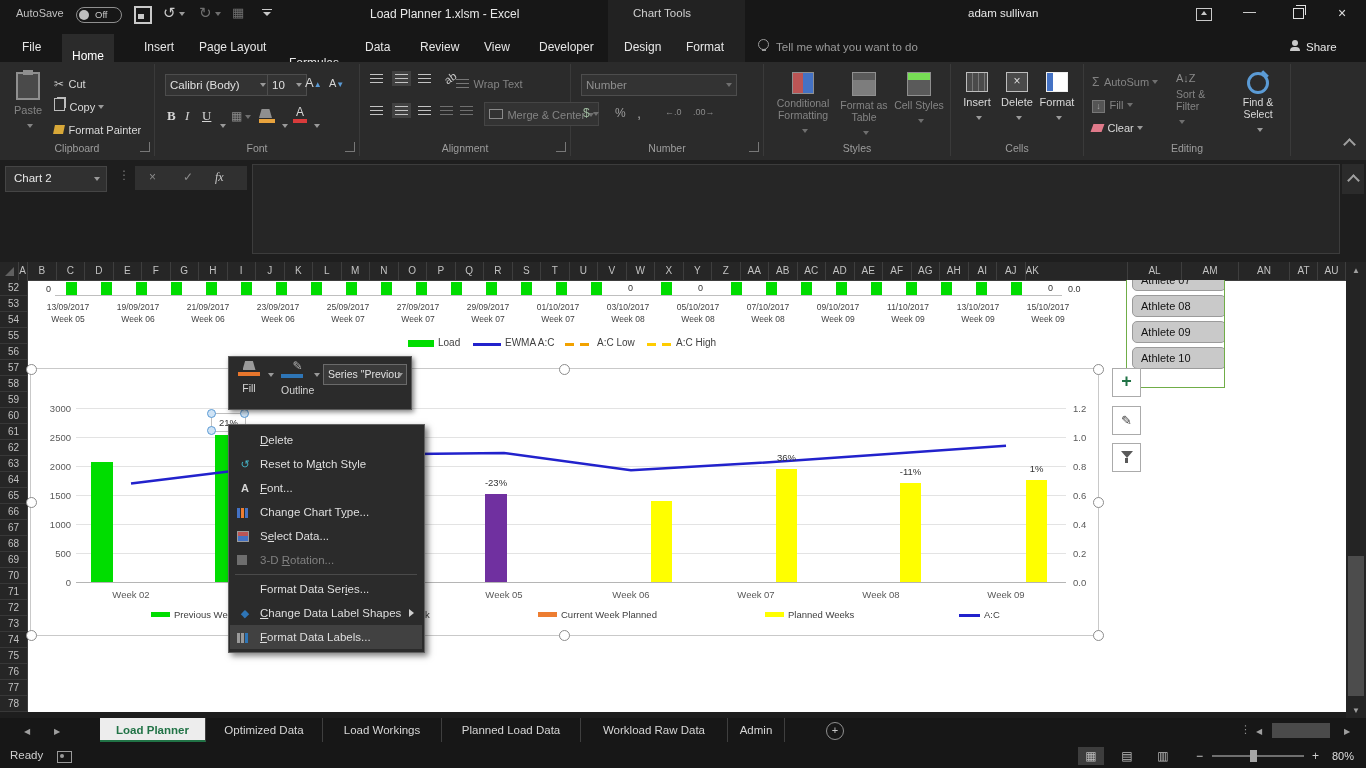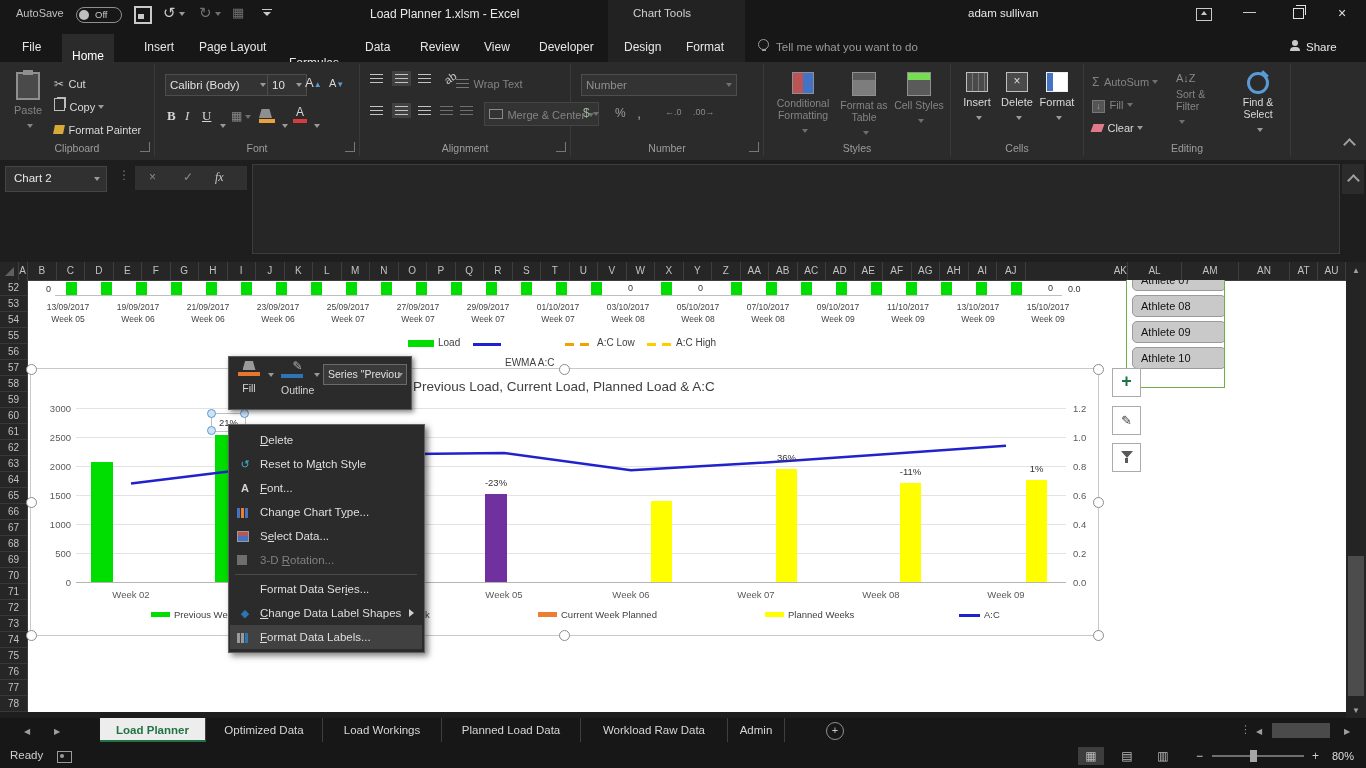--- a/index.html
+++ b/index.html
@@ -295,21 +295,21 @@
       <div style="position: absolute; left: 740.5px; top: 0px; width: 27.5px; height: 18px; color: rgb(194, 194, 194); font-size: 10px; text-align: center; line-height: 18px; border-right: 1px solid rgb(62, 62, 62); overflow: hidden;">AA</div>
       <div style="position: absolute; left: 769px; top: 0px; width: 27.5px; height: 18px; color: rgb(194, 194, 194); font-size: 10px; text-align: center; line-height: 18px; border-right: 1px solid rgb(62, 62, 62); overflow: hidden;">AB</div>
       <div style="position: absolute; left: 797.5px; top: 0px; width: 27.5px; height: 18px; color: rgb(194, 194, 194); font-size: 10px; text-align: center; line-height: 18px; border-right: 1px solid rgb(62, 62, 62); overflow: hidden;">AC</div>
       <div style="position: absolute; left: 826px; top: 0px; width: 27.5px; height: 18px; color: rgb(194, 194, 194); font-size: 10px; text-align: center; line-height: 18px; border-right: 1px solid rgb(62, 62, 62); overflow: hidden;">AD</div>
       <div style="position: absolute; left: 854.5px; top: 0px; width: 27.5px; height: 18px; color: rgb(194, 194, 194); font-size: 10px; text-align: center; line-height: 18px; border-right: 1px solid rgb(62, 62, 62); overflow: hidden;">AE</div>
       <div style="position: absolute; left: 883px; top: 0px; width: 27.5px; height: 18px; color: rgb(194, 194, 194); font-size: 10px; text-align: center; line-height: 18px; border-right: 1px solid rgb(62, 62, 62); overflow: hidden;">AF</div>
       <div style="position: absolute; left: 911.5px; top: 0px; width: 27.5px; height: 18px; color: rgb(194, 194, 194); font-size: 10px; text-align: center; line-height: 18px; border-right: 1px solid rgb(62, 62, 62); overflow: hidden;">AG</div>
       <div style="position: absolute; left: 940px; top: 0px; width: 27.5px; height: 18px; color: rgb(194, 194, 194); font-size: 10px; text-align: center; line-height: 18px; border-right: 1px solid rgb(62, 62, 62); overflow: hidden;">AH</div>
       <div style="position: absolute; left: 968.5px; top: 0px; width: 27.5px; height: 18px; color: rgb(194, 194, 194); font-size: 10px; text-align: center; line-height: 18px; border-right: 1px solid rgb(62, 62, 62); overflow: hidden;">AI</div>
       <div style="position: absolute; left: 997px; top: 0px; width: 27.5px; height: 18px; color: rgb(194, 194, 194); font-size: 10px; text-align: center; line-height: 18px; border-right: 1px solid rgb(62, 62, 62); overflow: hidden;">AJ</div>
-      <div style="position: absolute; left: 1025.5px; top: 0px; width: 101.5px; height: 18px; color: rgb(194, 194, 194); font-size: 10px; text-align: right; line-height: 18px; border-right: 1px solid rgb(62, 62, 62); overflow: hidden;">AK</div>
+      <div style="position: absolute; left: 1025.5px; top: 0px; width: 101.5px; height: 18px; color: rgb(194, 194, 194); font-size: 10px; text-align: left; line-height: 18px; border-right: 1px solid rgb(62, 62, 62); overflow: hidden;">AK</div>
       <div style="position: absolute; left: 1128px; top: 0px; width: 53px; height: 18px; color: rgb(194, 194, 194); font-size: 10px; text-align: center; line-height: 18px; border-right: 1px solid rgb(62, 62, 62); overflow: hidden;">AL</div>
       <div style="position: absolute; left: 1182px; top: 0px; width: 56px; height: 18px; color: rgb(194, 194, 194); font-size: 10px; text-align: center; line-height: 18px; border-right: 1px solid rgb(62, 62, 62); overflow: hidden;">AM</div>
       <div style="position: absolute; left: 1239px; top: 0px; width: 50px; height: 18px; color: rgb(194, 194, 194); font-size: 10px; text-align: center; line-height: 18px; border-right: 1px solid rgb(62, 62, 62); overflow: hidden;">AN</div>
       <div style="position: absolute; left: 1290px; top: 0px; width: 27px; height: 18px; color: rgb(194, 194, 194); font-size: 10px; text-align: center; line-height: 18px; border-right: 1px solid rgb(62, 62, 62); overflow: hidden;">AT</div>
       <div style="position: absolute; left: 1318px; top: 0px; width: 27px; height: 18px; color: rgb(194, 194, 194); font-size: 10px; text-align: center; line-height: 18px; border-right: 1px solid rgb(62, 62, 62); overflow: hidden;">AU</div>
     </div>
   <div class="abs" style="left:0;top:280px;width:27px;height:432px;background:#262626;border-right:1px solid #3e3e3e;" id="rowheads">
       <div style="position: absolute; left: 0px; top: 0px; width: 27px; height: 15px; font-size: 10px; color: rgb(194, 194, 194); text-align: center; line-height: 15px; border-bottom: 1px solid rgb(56, 56, 56);">52</div>
       <div style="position: absolute; left: 0px; top: 16px; width: 27px; height: 15px; font-size: 10px; color: rgb(194, 194, 194); text-align: center; line-height: 15px; border-bottom: 1px solid rgb(56, 56, 56);">53</div>
       <div style="position: absolute; left: 0px; top: 32px; width: 27px; height: 15px; font-size: 10px; color: rgb(194, 194, 194); text-align: center; line-height: 15px; border-bottom: 1px solid rgb(56, 56, 56);">54</div>
@@ -398,31 +398,30 @@
       <div style="position: absolute; left: 803px; top: 314px; width: 70px; text-align: center; font-size: 8.5px; color: rgb(63, 63, 63); white-space: nowrap;">Week 09</div>
       <div style="position: absolute; left: 873px; top: 302px; width: 70px; text-align: center; font-size: 8.5px; color: rgb(63, 63, 63); white-space: nowrap;">11/10/2017</div>
       <div style="position: absolute; left: 873px; top: 314px; width: 70px; text-align: center; font-size: 8.5px; color: rgb(63, 63, 63); white-space: nowrap;">Week 09</div>
       <div style="position: absolute; left: 943px; top: 302px; width: 70px; text-align: center; font-size: 8.5px; color: rgb(63, 63, 63); white-space: nowrap;">13/10/2017</div>
       <div style="position: absolute; left: 943px; top: 314px; width: 70px; text-align: center; font-size: 8.5px; color: rgb(63, 63, 63); white-space: nowrap;">Week 09</div>
       <div style="position: absolute; left: 1013px; top: 302px; width: 70px; text-align: center; font-size: 8.5px; color: rgb(63, 63, 63); white-space: nowrap;">15/10/2017</div>
       <div style="position: absolute; left: 1013px; top: 314px; width: 70px; text-align: center; font-size: 8.5px; color: rgb(63, 63, 63); white-space: nowrap;">Week 09</div>
       <div style="position: absolute; left: 408px; top: 340px; width: 26px; height: 7px; background: rgb(0, 221, 0);"></div>
       <div style="position: absolute; left: 438px; top: 337px; font-size: 10px; color: rgb(64, 64, 64); white-space: nowrap;">Load</div>
       <div style="position: absolute; left: 473px; top: 343px; width: 28px; height: 3px; background: rgb(34, 34, 204);"></div>
-      <div style="position: absolute; left: 505px; top: 337px; font-size: 10px; color: rgb(64, 64, 64); white-space: nowrap; margin-top: 20px;">EWMA A:C</div>
+      <div style="position: absolute; left: 505px; top: 337px; font-size: 10px; color: rgb(64, 64, 64); white-space: nowrap;">EWMA A:C</div>
       <div style="position: absolute; left: 565px; top: 343px; width: 9px; height: 3px; background: rgb(242, 162, 0);"></div>
       <div style="position: absolute; left: 580px; top: 343px; width: 9px; height: 3px; background: rgb(242, 162, 0);"></div>
       <div style="position: absolute; left: 597px; top: 337px; font-size: 10px; color: rgb(64, 64, 64); white-space: nowrap;">A:C Low</div>
       <div style="position: absolute; left: 647px; top: 343px; width: 9px; height: 3px; background: rgb(255, 204, 0);"></div>
       <div style="position: absolute; left: 662px; top: 343px; width: 9px; height: 3px; background: rgb(255, 204, 0);"></div>
       <div style="position: absolute; left: 676px; top: 337px; font-size: 10px; color: rgb(64, 64, 64); white-space: nowrap;">A:C High</div>
     </div>
 
   <div class="abs" id="chart">
-    <div class="abs txt" style="left:382px;top:10px;font-size:13.5px;color:#404040;">Previous Load, Current Load, Planned Load &amp; A:C</div>
     <div id="chart-body">
         <div style="position: absolute; left: 45px; top: 39px; width: 990px; height: 1px; background: rgb(227, 227, 227);"></div>
         <div style="position: absolute; left: 6px; top: 34px; width: 34px; text-align: right; font-size: 9.5px; color: rgb(89, 89, 89);">3000</div>
         <div style="position: absolute; left: 45px; top: 68px; width: 990px; height: 1px; background: rgb(227, 227, 227);"></div>
         <div style="position: absolute; left: 6px; top: 63px; width: 34px; text-align: right; font-size: 9.5px; color: rgb(89, 89, 89);">2500</div>
         <div style="position: absolute; left: 45px; top: 97px; width: 990px; height: 1px; background: rgb(227, 227, 227);"></div>
         <div style="position: absolute; left: 6px; top: 92px; width: 34px; text-align: right; font-size: 9.5px; color: rgb(89, 89, 89);">2000</div>
         <div style="position: absolute; left: 45px; top: 126px; width: 990px; height: 1px; background: rgb(227, 227, 227);"></div>
         <div style="position: absolute; left: 6px; top: 121px; width: 34px; text-align: right; font-size: 9.5px; color: rgb(89, 89, 89);">1500</div>
         <div style="position: absolute; left: 45px; top: 155px; width: 990px; height: 1px; background: rgb(227, 227, 227);"></div>

